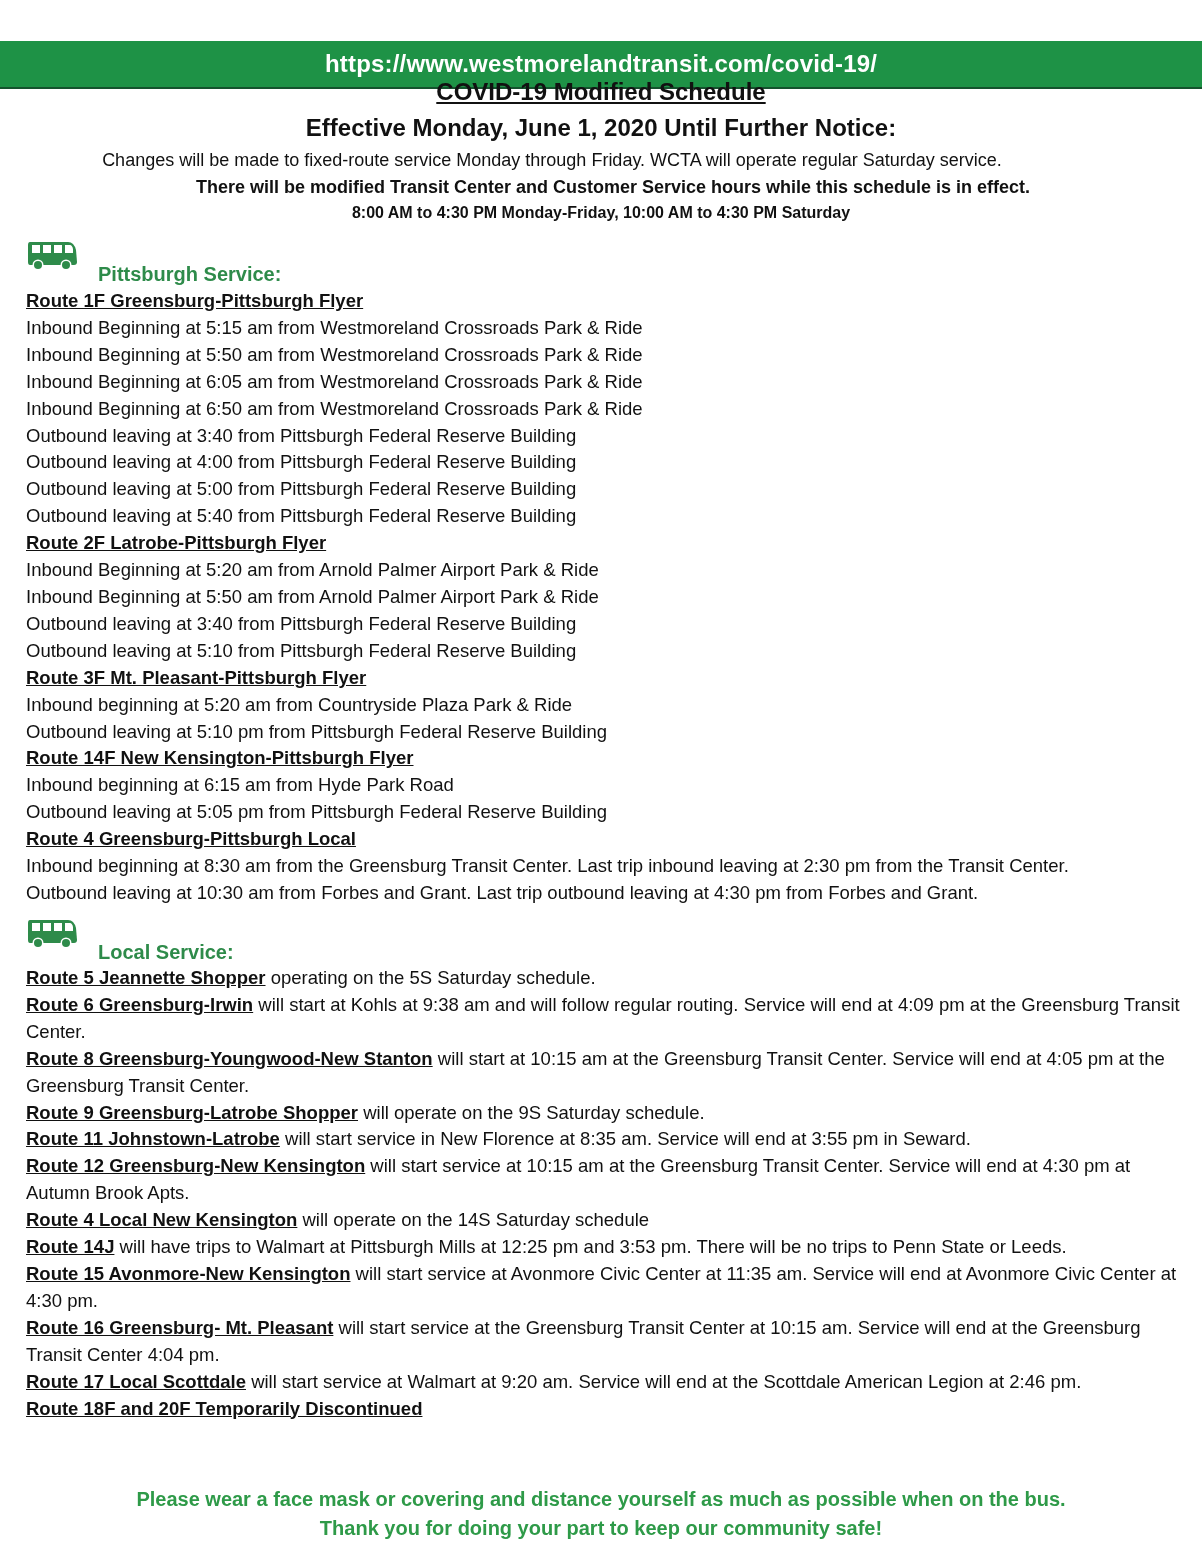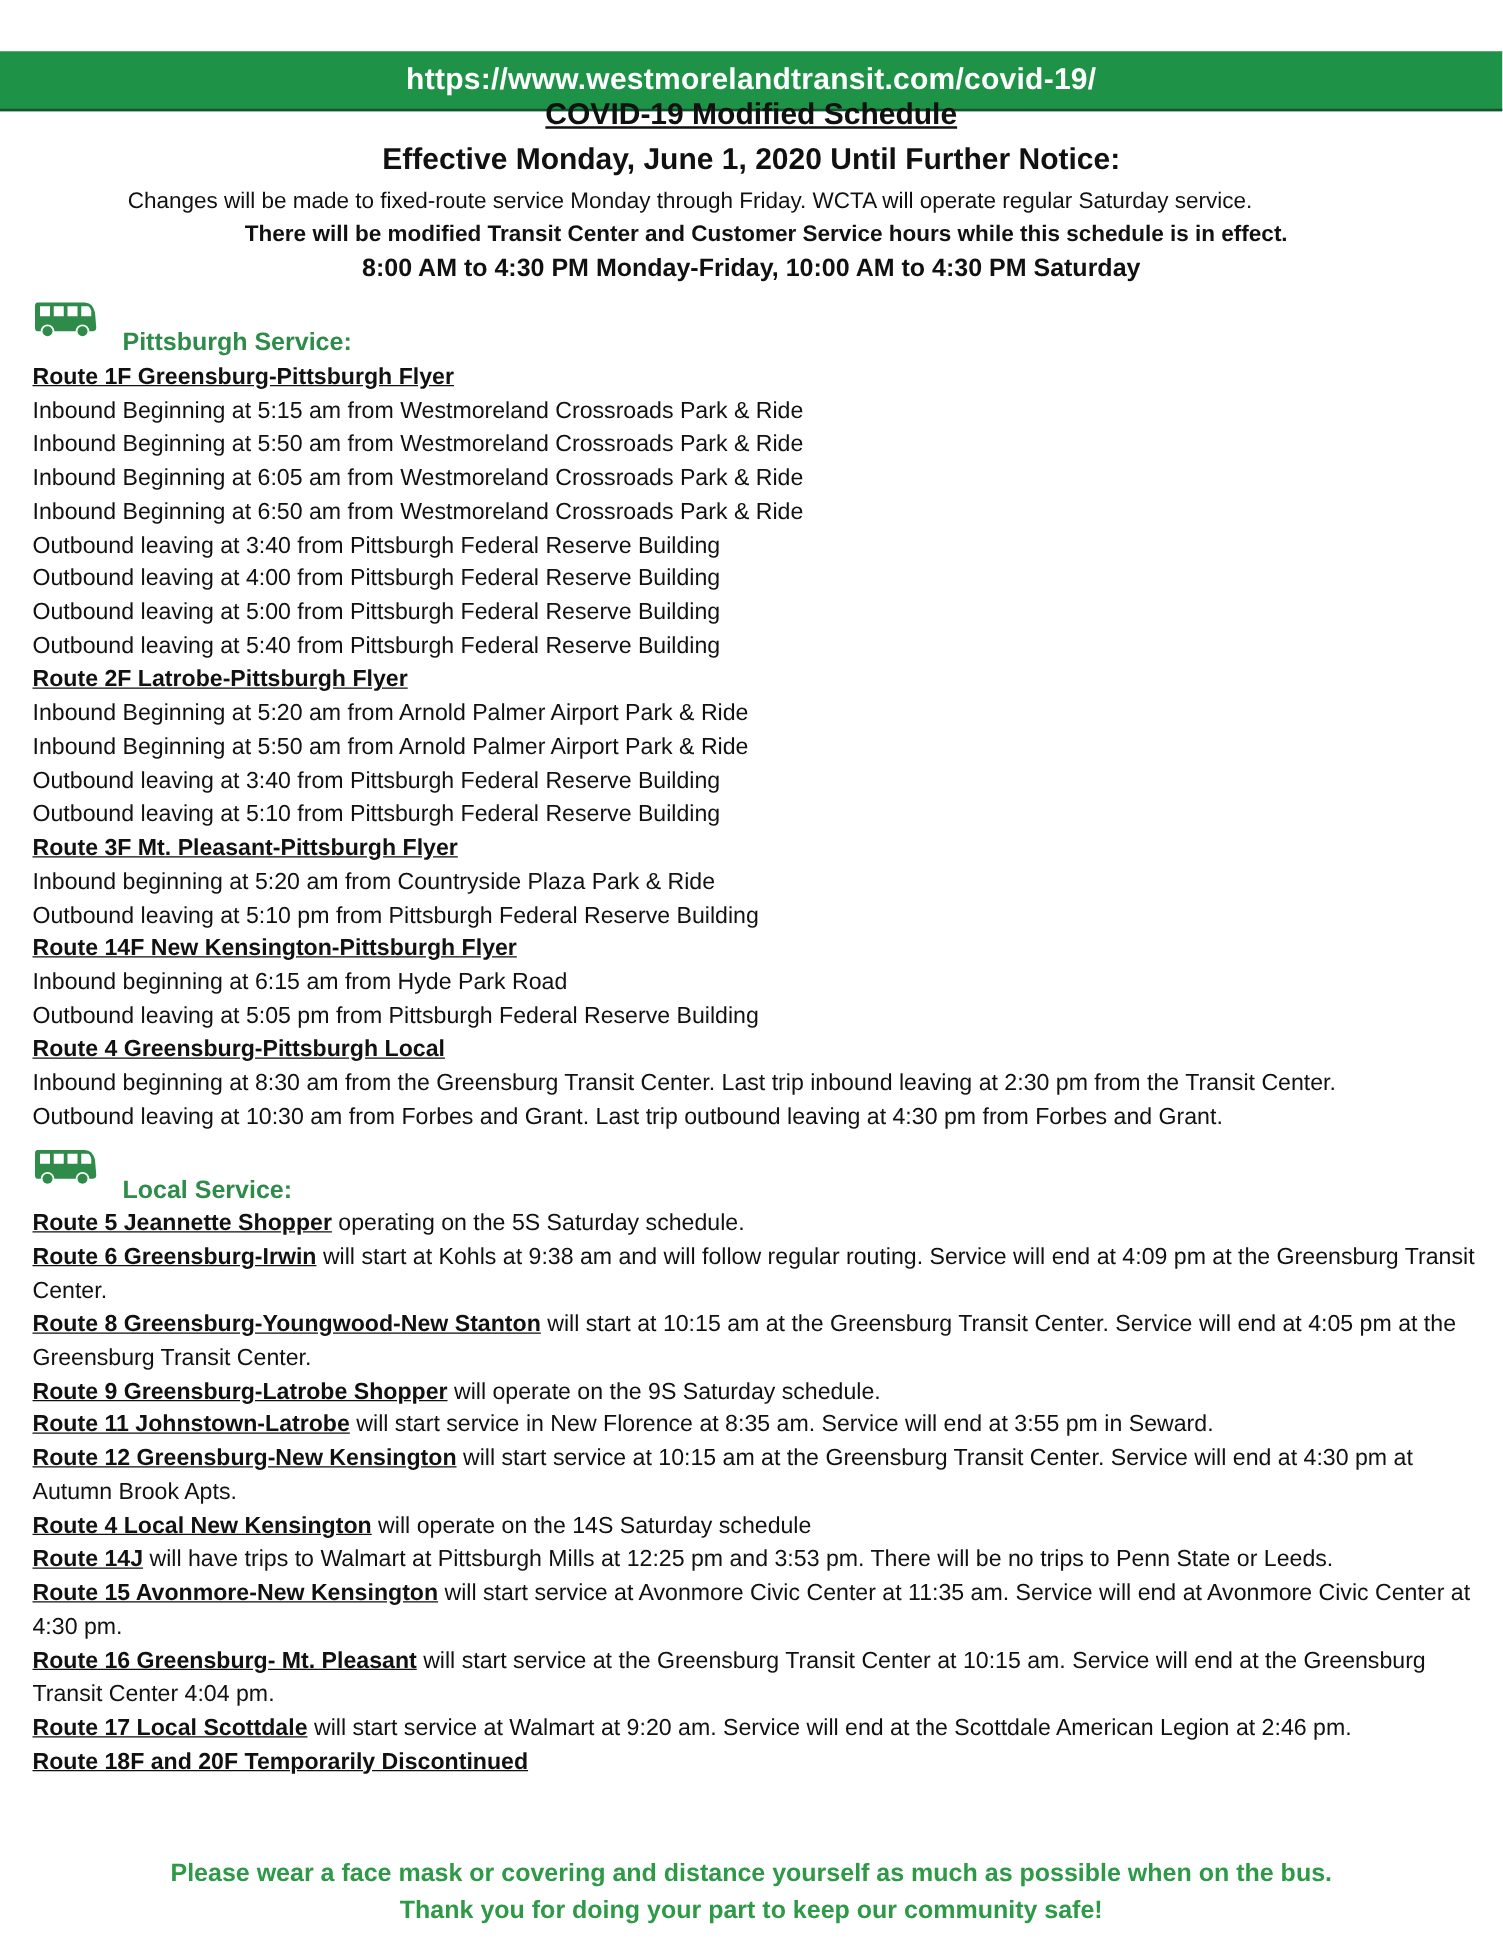--- a/index.html
+++ b/index.html
@@ -6,21 +6,21 @@
   body { width: 1202px; height: 1566px; position: relative; overflow: hidden;
          font-family: "Liberation Sans", "DejaVu Sans", sans-serif; color: #111; }
   .topbar { position: absolute; left: 0; top: 0; width: 1202px; height: 46px; background: #1e9246;
             border-bottom: 2px solid #14532d; display: flex; align-items: center; justify-content: center; margin-top: 41px; }
   .topbar a { color: #ffffff; font-weight: bold; font-size: 24px; text-decoration: none; letter-spacing: 0.2px; }
   .center { text-align: center; }
   .title { position: absolute; left: 0; width: 1202px; top: 78px; font-size: 24px; font-weight: bold; text-decoration: underline; }
   .subtitle { position: absolute; left: 0; width: 1202px; top: 114px; font-size: 24px; font-weight: bold; }
   .note1 { position: absolute; left: 0; width: 1104px; top: 150px; font-size: 18px; }
   .note2 { position: absolute; left: 0; width: 1202px; top: 177px; font-size: 18px; font-weight: bold; margin-left: 12px; }
-  .note3 { position: absolute; left: 0; width: 1202px; top: 204px; font-size: 20px; font-weight: bold; }
+  .note3 { position: absolute; left: 0; width: 1202px; top: 204px; font-size: 16px; font-weight: bold; }
 
   .section-head { position: absolute; left: 26px; display: flex; align-items: flex-end; text-align: center; }
   .section-head .bus { width: 52px; height: 32px; }
   .section-head .label { color: #2e8b4a; font-weight: bold; font-size: 20px; margin-left: 20px; margin-bottom: -14px; }
 
   .lines { position: absolute; left: 26px; width: 1170px; font-size: 18.5px; line-height: 26.9px; }
   .route-title { font-weight: bold; text-decoration: underline; }
   .line { white-space: nowrap; }
   .para { white-space: normal; }
 

